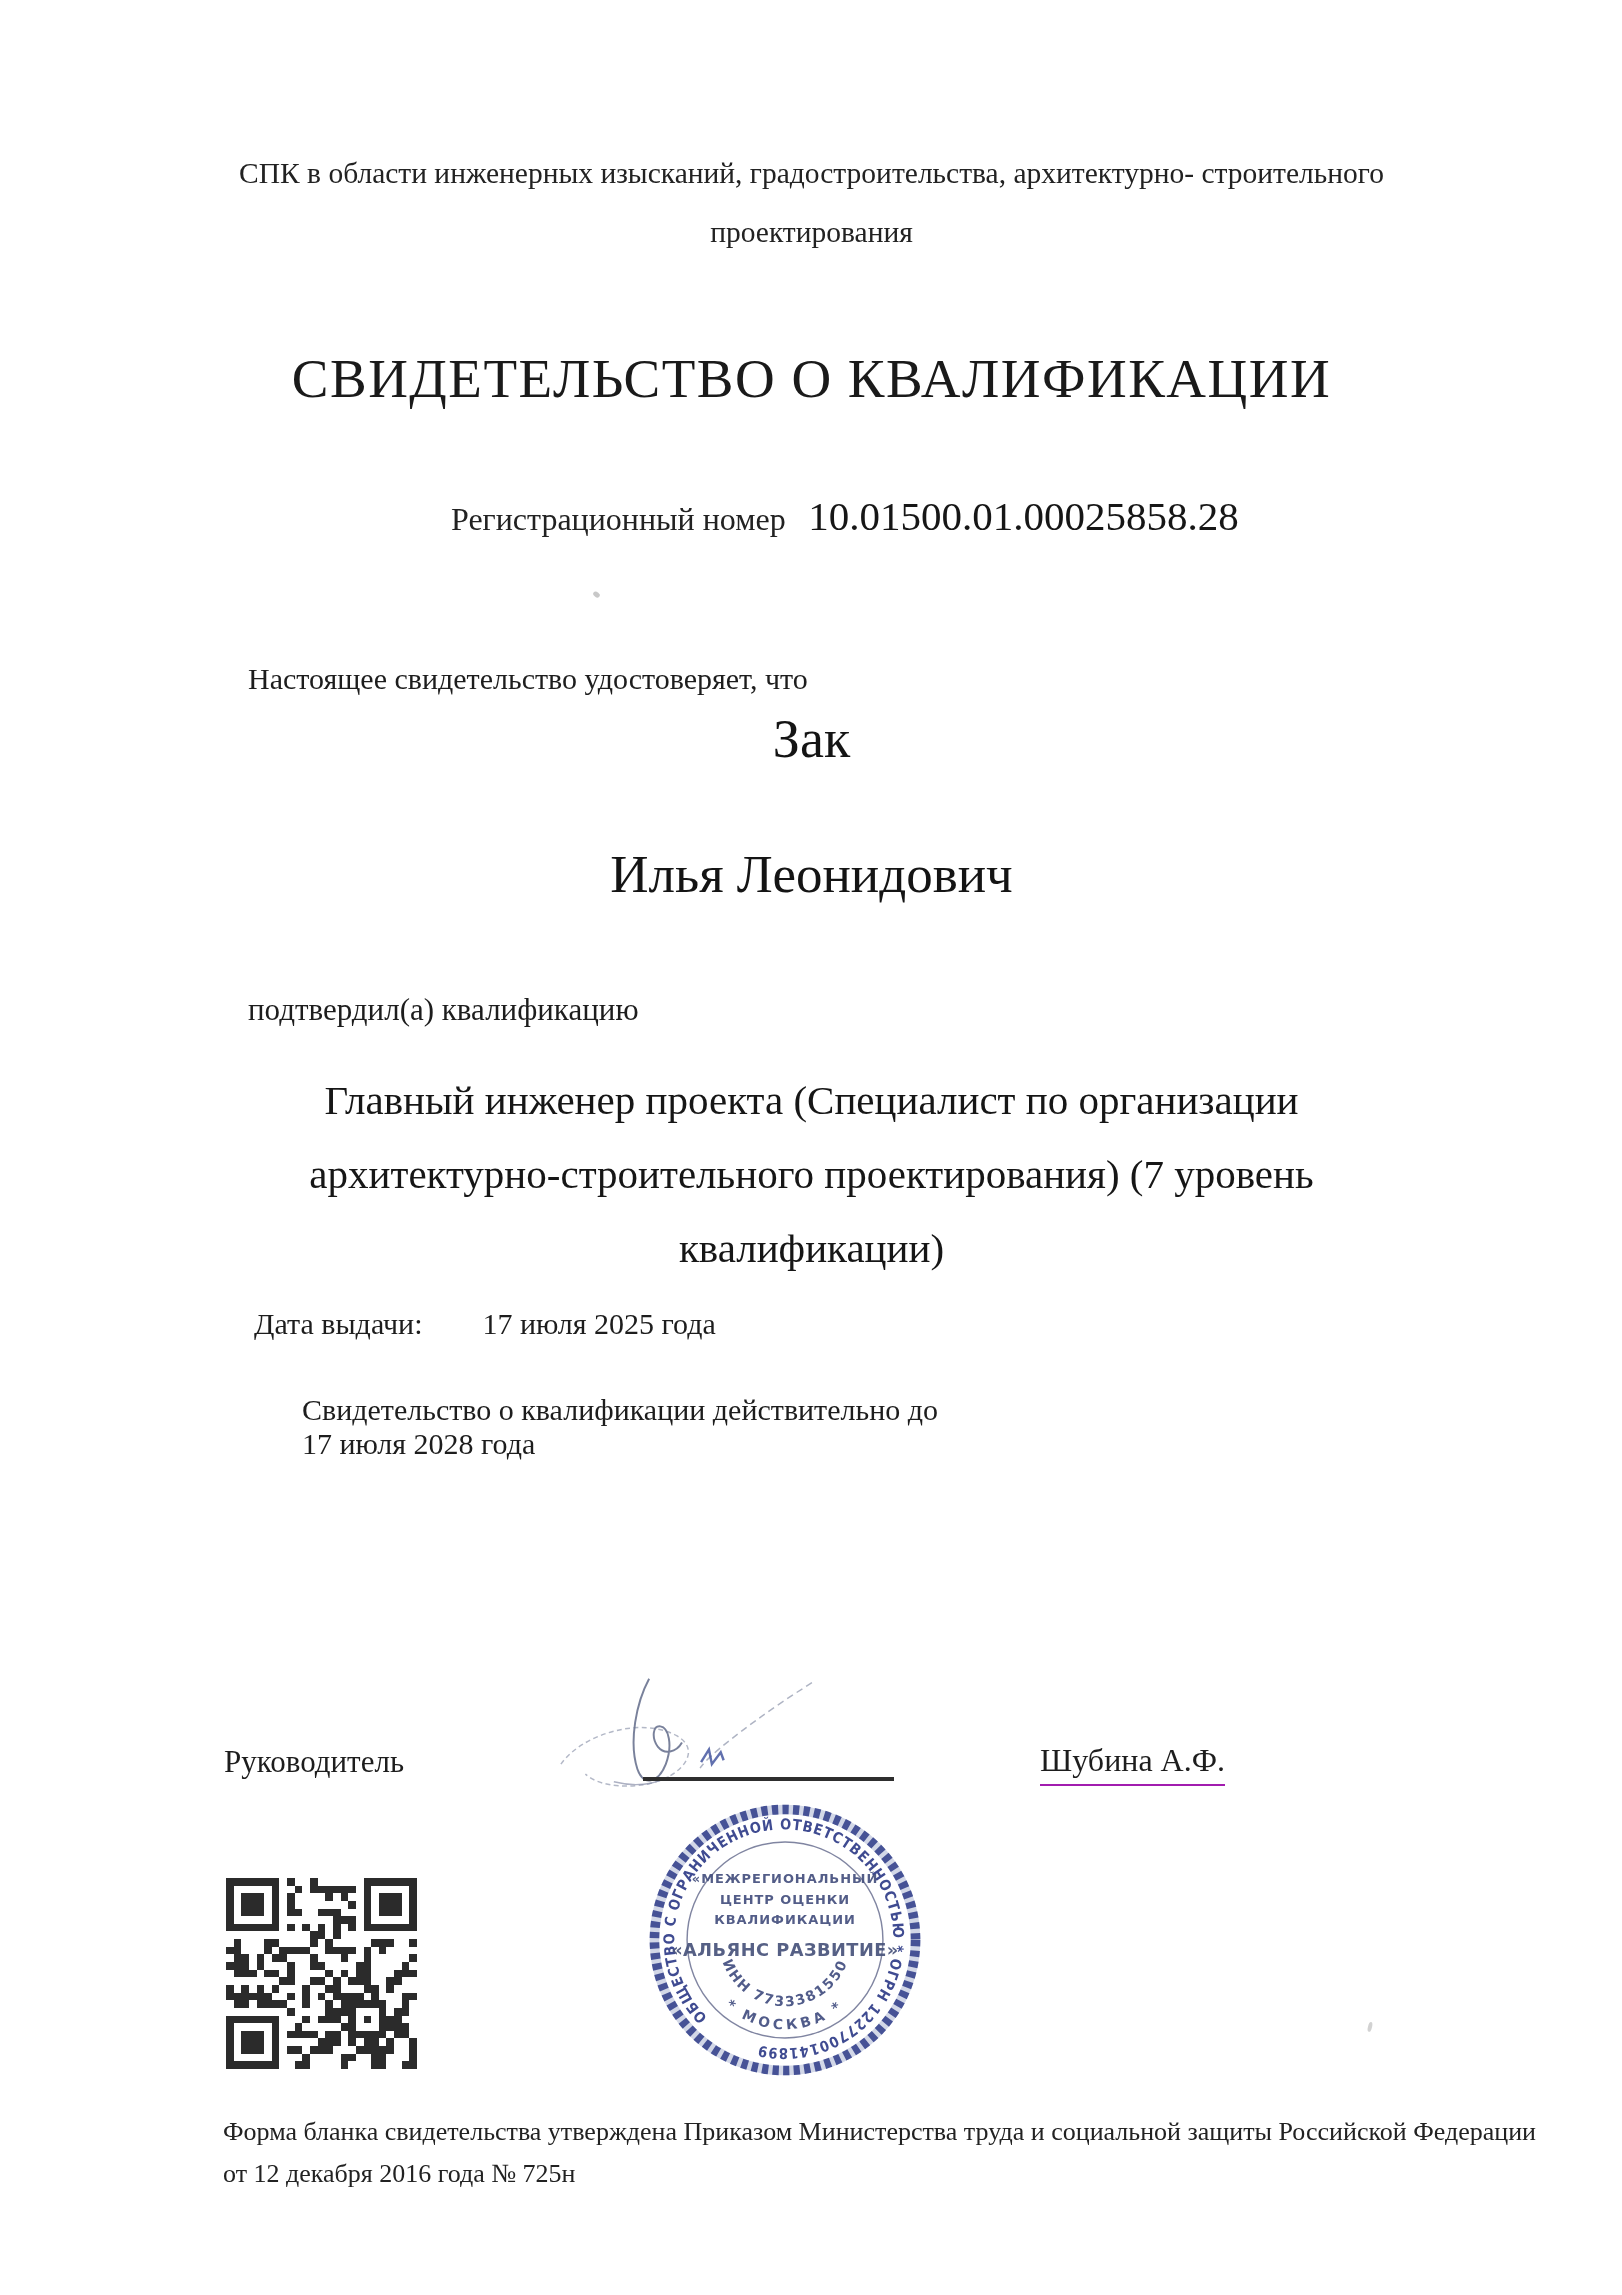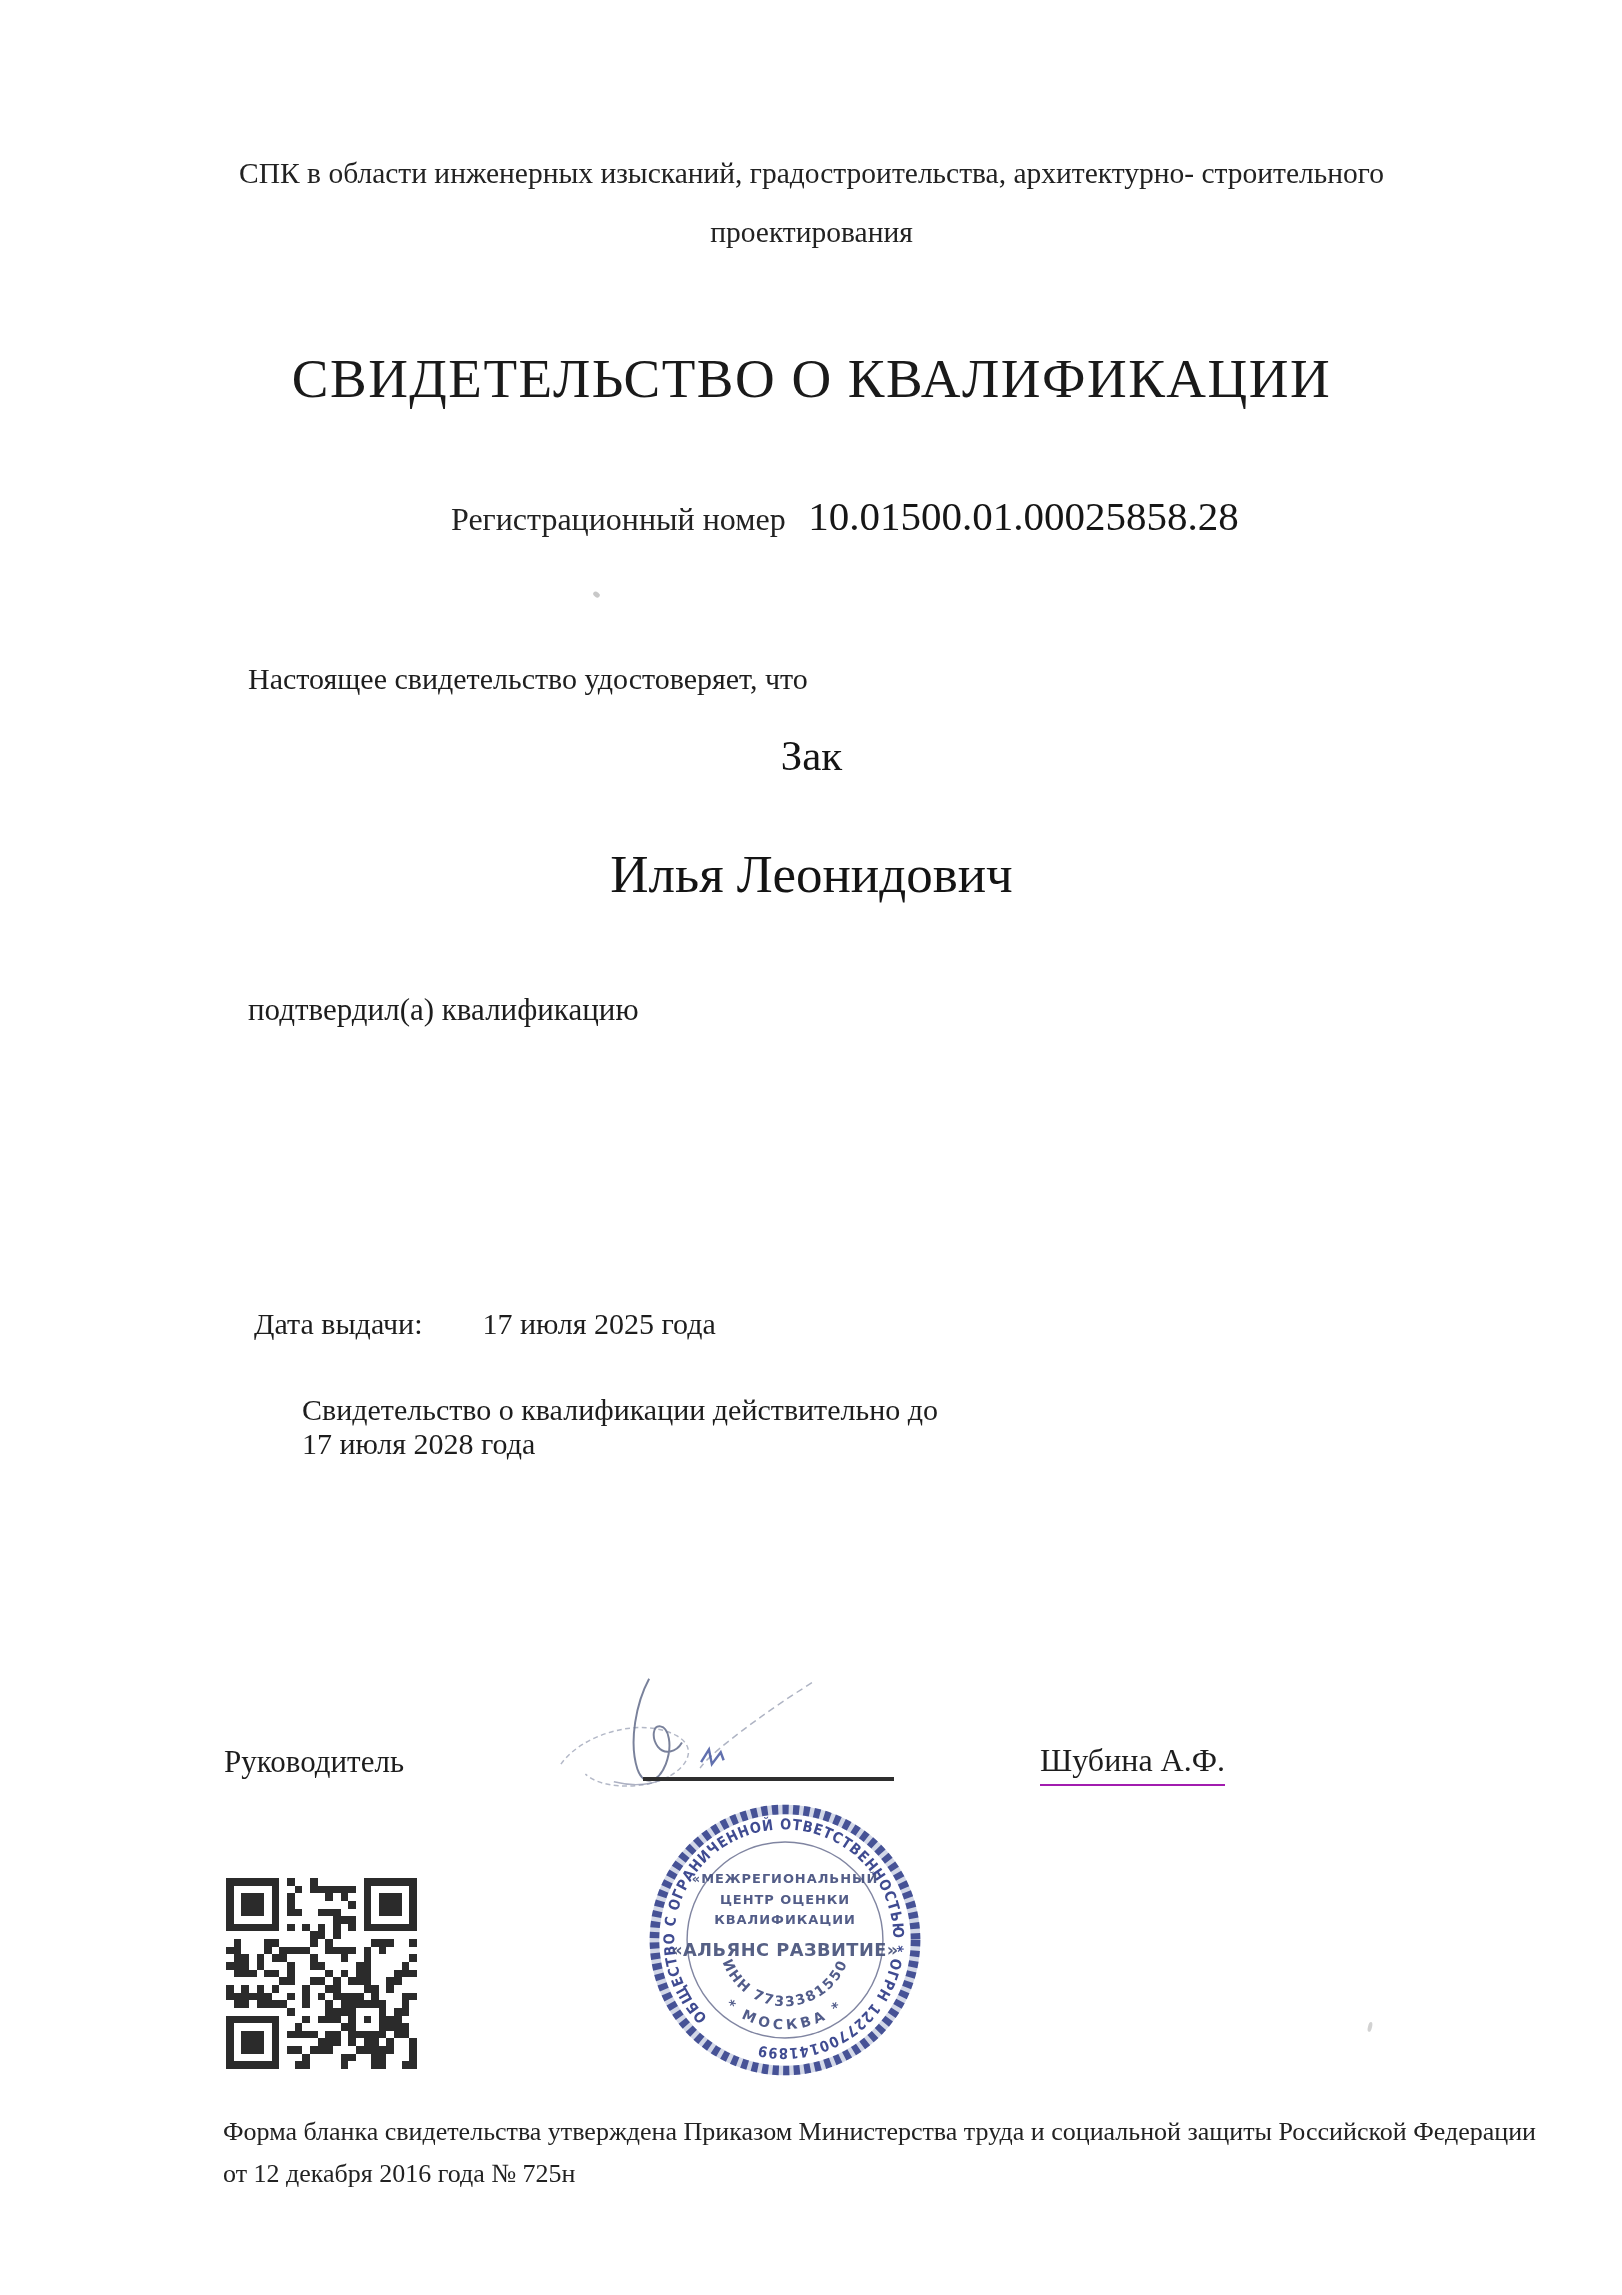--- a/index.html
+++ b/index.html
@@ -12,21 +12,21 @@
     overflow:hidden;
   }
   .abs{position:absolute;}
   .center{left:0;right:0;text-align:center;}
   .header{top:144px;font-size:29.5px;line-height:59px;color:#222;}
   .title{top:347px;font-size:55px;letter-spacing:1.5px;color:#1a1a1a;}
   .reg-row{top:492px;left:451px;display:flex;align-items:baseline;gap:22.6px;}
   .reg-label{font-size:32px;color:#222;}
   .reg-number{font-size:41px;color:#161616;}
   .statement{top:662px;left:248px;font-size:30px;}
-  .surname{top:719px;font-size:43px;line-height:74px;color:#141414;}
+  .surname{top:702px;font-size:54px;line-height:74px;color:#141414;}
   .name-patronymic{top:837px;font-size:53px;line-height:74px;color:#141414;}
   .confirmed{top:992px;left:248px;font-size:31px;}
   .qualification{top:1063px;font-size:41px;line-height:74px;color:#161616;}
   .date-row{display:flex;align-items:baseline;font-size:30px;}
   .issue-row{top:1307px;left:254px;}
   .issue-row .value{margin-left:60px;}
   .valid-row{top:1393px;left:221px;flex-direction:column;}
   .valid-row .value{margin-left:81px;}
   .center-block{top:1502px;left:224px;font-size:31px;line-height:52px;}
   .role{top:1744px;left:224px;font-size:31px;}
@@ -59,20 +59,25 @@
 
   <div class="abs speck1"></div>
 
   <div class="abs statement">Настоящее свидетельство удостоверяет, что</div>
 
   <div class="abs center surname">Зак</div>
   <div class="abs center name-patronymic">Илья Леонидович</div>
 
   <div class="abs confirmed">подтвердил(а) квалификацию</div>
 
+  <div class="abs center qualification">
+    <div>Главный инженер проекта (Специалист по организации</div>
+    <div>архитектурно-строительного проектирования) (7 уровень</div>
+    <div>квалификации)</div>
+  </div>
 
   <div class="abs date-row issue-row">
     <span>Дата выдачи:</span>
     <span class="value">17 июля 2025 года</span>
   </div>
 
   <div class="abs date-row valid-row">
     <span>Свидетельство о квалификации действительно до</span>
     <span class="value">17 июля 2028 года</span>
   </div>

